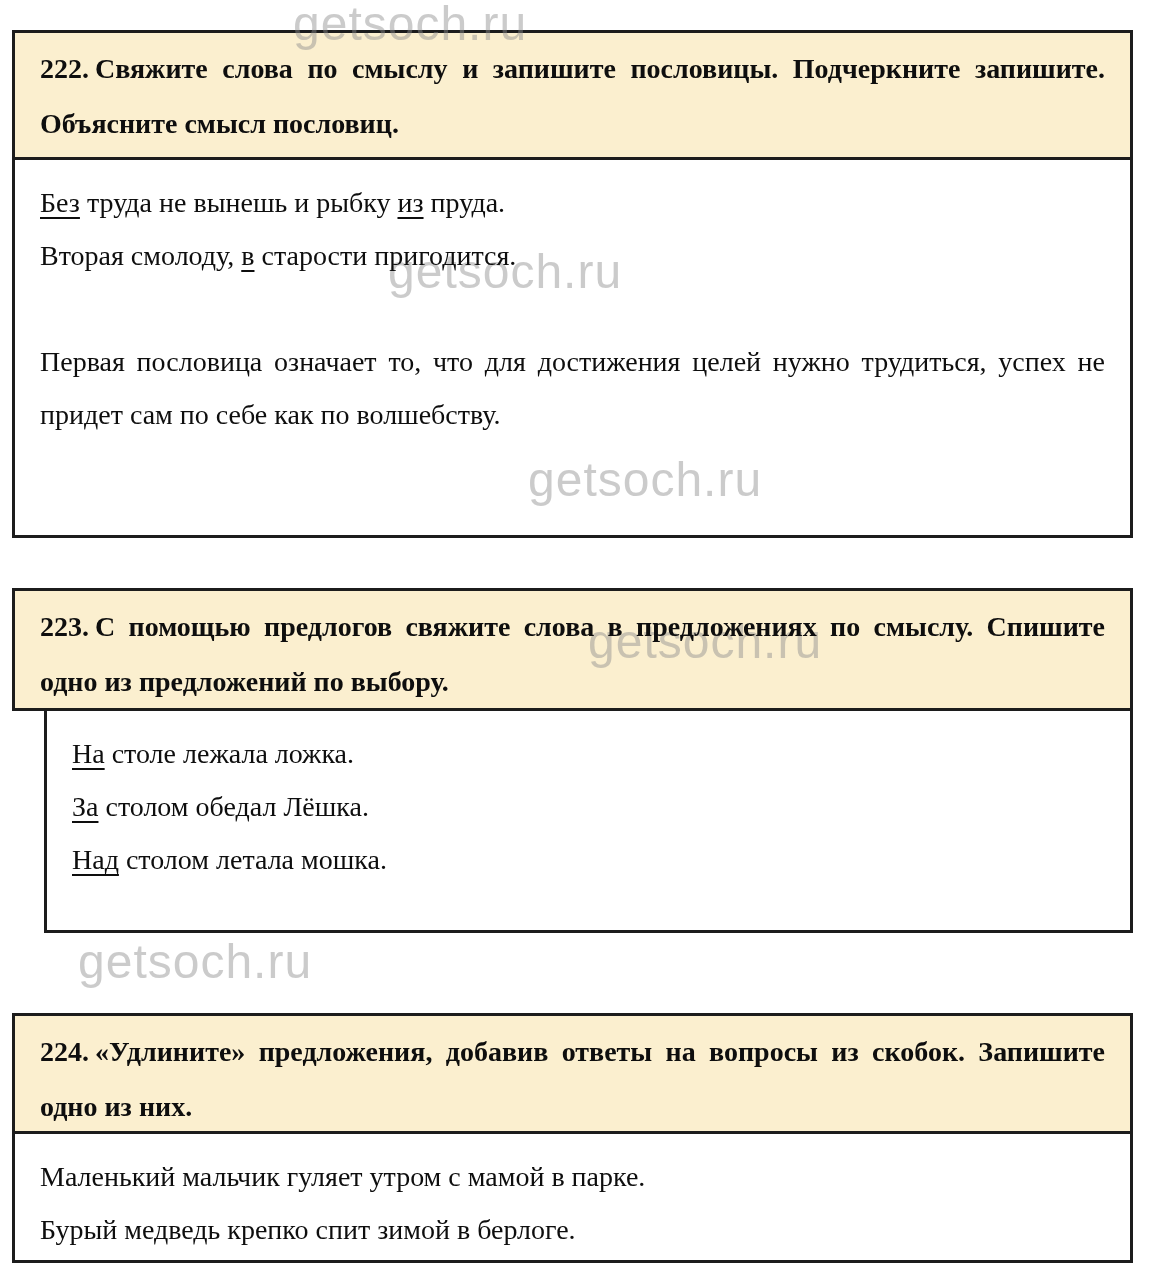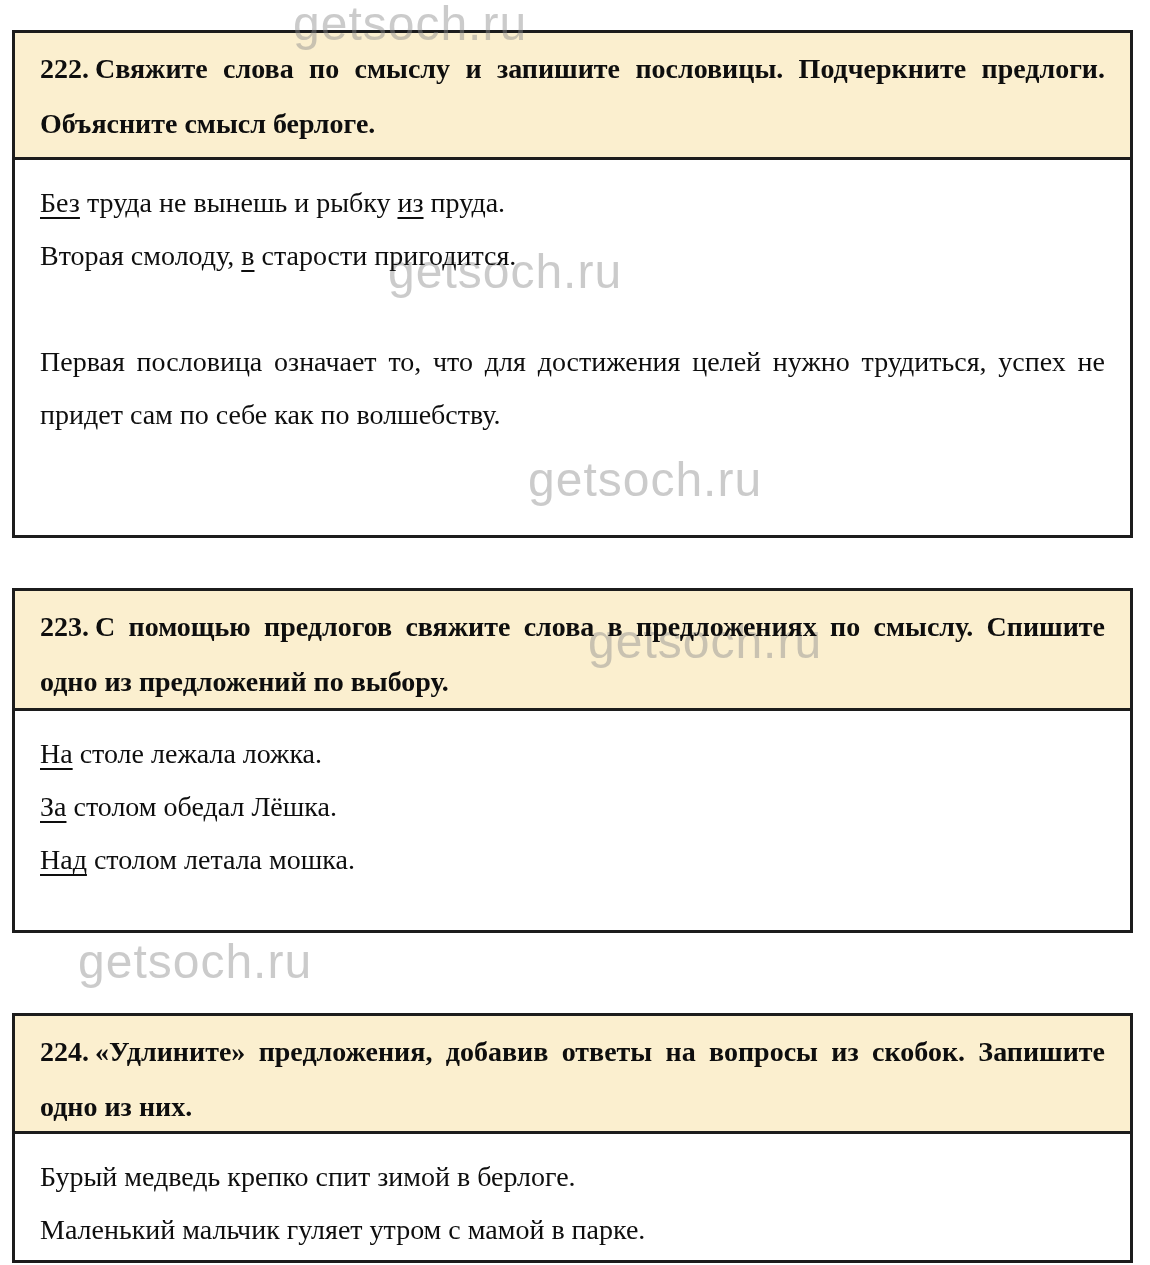--- a/index.html
+++ b/index.html
@@ -58,21 +58,21 @@
     text-decoration-thickness: 2px;
     text-underline-offset: 5px;
   }
 
   
   .card-1 { top: 30px; }
   .card-1 .hdr-box  { height: 130px; }
   .card-1 .body-box { height: 381px; }
   .card-2 { top: 588px; }
   .card-2 .hdr-box  { height: 123px; }
-  .card-2 .body-box { height: 225px; }
+  .card-2 .body-box { height: 225px; margin-left: 32px; }
   .card-3 { top: 1013px; }
   .card-3 .hdr-box  { height: 121px; }
   .card-3 .body-box { height: 132px; }
 
   .watermark {
     position: absolute;
     z-index: 1;
     font-family: "Liberation Sans", sans-serif;
     font-size: 48px;
     line-height: 1;
@@ -87,21 +87,21 @@
   .wm-4 { left: 588px; top: 618px; }
   .wm-5 { left: 78px;  top: 938px; }
 </style>
 </head>
 <body>
 
 <div class="page">
 
   <div class="card card-1">
     <div class="hdr-box">
-      <p><span class="num">222.</span><span>Свяжите слова по смыслу и запишите пословицы. Подчеркните предлоги. Объясните смысл берлоге.</span></p>
+      <p><span class="num">222.</span><span>Свяжите слова по смыслу и запишите пословицы. Подчеркните запишите. Объясните смысл пословиц.</span></p>
     </div>
     <div class="body-box">
       <p><u>Без</u><span> труда не вынешь и рыбку </span><u>из</u><span> пруда.</span></p>
       <p><span>Вторая смолоду, </span><u>в</u><span> старости пригодится.</span></p>
       <p class="para gap-before">Первая пословица означает то, что для достижения целей нужно трудиться, успех не придет сам по себе как по волшебству.</p>
     </div>
   </div>
 
   <div class="card card-2">
     <div class="hdr-box">
@@ -112,22 +112,22 @@
       <p><u>За</u><span> столом обедал Лёшка.</span></p>
       <p><u>Над</u><span> столом летала мошка.</span></p>
     </div>
   </div>
 
   <div class="card card-3">
     <div class="hdr-box">
       <p><span class="num">224.</span><span>«Удлините» предложения, добавив ответы на вопросы из скобок. Запишите одно из них.</span></p>
     </div>
     <div class="body-box">
+      <p><span>Маленький мальчик гуляет утром с мамой в парке.</span></p>
       <p><span>Бурый медведь крепко спит зимой в берлоге.</span></p>
-      <p><span>Маленький мальчик гуляет утром с мамой в парке.</span></p>
     </div>
   </div>
 
   <div class="watermark wm-1">getsoch.ru</div>
   <div class="watermark wm-2">getsoch.ru</div>
   <div class="watermark wm-3">getsoch.ru</div>
   <div class="watermark wm-4">getsoch.ru</div>
   <div class="watermark wm-5">getsoch.ru</div>
 
 </div>

